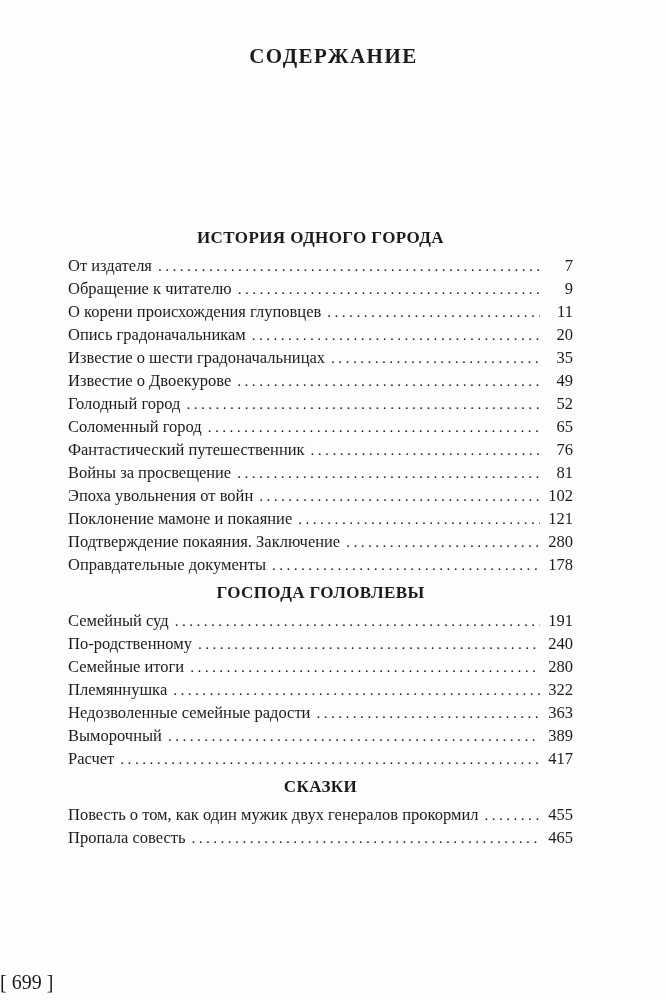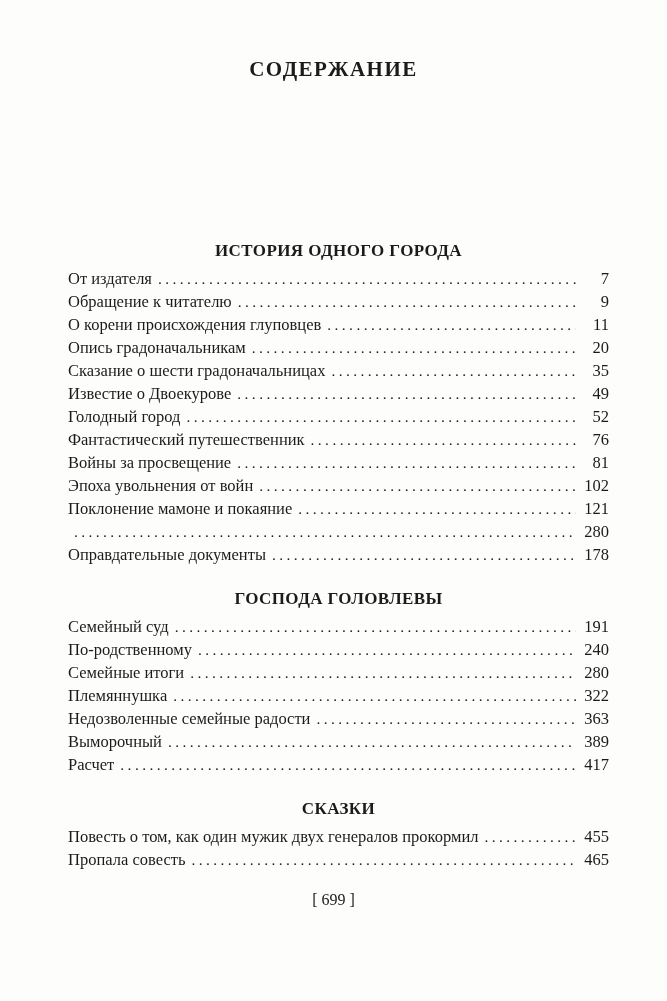--- a/index.html
+++ b/index.html
@@ -8,35 +8,35 @@
   }
   html,body{margin:0;padding:0;}
   body{
     width:667px;height:1001px;
     background:var(--paper);
     color:var(--ink);
     font-family:"Liberation Serif","DejaVu Serif",serif;
     position:relative;overflow:hidden;
   }
   .toc-title{
-    margin:13px;
+    margin:0;
     padding-top:43px;
     text-align:center;
     font-size:21px;
     line-height:26px;
     font-weight:bold;
     letter-spacing:1.5px;
   }
   .toc-body{
     margin-top:158px;
     padding-left:68px;
-    padding-right:58px;
+    padding-right:94px;
   }
   .toc-section{margin:0;}
-  .toc-section + .toc-section{margin-top:22px;}
+  .toc-section + .toc-section{margin-top:6px;}
   .toc-section.last{}
   .section-heading{
     margin:0 0 6px 0;
     text-align:center;
     font-size:17px;
     line-height:21px;
     font-weight:bold;
     letter-spacing:0.4px;
   }
   .toc-row{
@@ -60,24 +60,23 @@
     font-size:15.5px;
     color:var(--ink);
   }
   .entry-page{
     min-width:30px;
     text-align:right;
     white-space:nowrap;
   }
   .folio{
     position:absolute;
-    top:890px;
+    top:972px;
     left:0;right:0;
-    text-align:center;
-    font-size:16px;
+    font-size:20px;
     line-height:20px;
   }
 </style>
 </head>
 <body>
 
 <div class="book-page">
   <h1 class="toc-title">СОДЕРЖАНИЕ</h1>
   <div class="toc-body">
       <div class="toc-section">
@@ -96,55 +95,61 @@
           <span class="entry-title">О корени происхождения глуповцев</span>
           <span class="leader"></span>
           <span class="entry-page">11</span>
         </div>
         <div class="toc-row">
           <span class="entry-title">Опись градоначальникам</span>
           <span class="leader"></span>
           <span class="entry-page">20</span>
         </div>
         <div class="toc-row">
-          <span class="entry-title">Сказание о шести градоначальницах</span>
+          <span class="entry-title">Известие о шести градоначальницах</span>
           <span class="leader"></span>
           <span class="entry-page">35</span>
         </div>
         <div class="toc-row">
           <span class="entry-title">Известие о Двоекурове</span>
           <span class="leader"></span>
           <span class="entry-page">49</span>
         </div>
         <div class="toc-row">
           <span class="entry-title">Голодный город</span>
           <span class="leader"></span>
           <span class="entry-page">52</span>
         </div>
         <div class="toc-row">
+          <span class="entry-title">Соломенный город</span>
+          <span class="leader"></span>
+          <span class="entry-page">65</span>
+        </div>
+        <div class="toc-row">
           <span class="entry-title">Фантастический путешественник</span>
           <span class="leader"></span>
           <span class="entry-page">76</span>
         </div>
         <div class="toc-row">
           <span class="entry-title">Войны за просвещение</span>
           <span class="leader"></span>
           <span class="entry-page">81</span>
         </div>
         <div class="toc-row">
           <span class="entry-title">Эпоха увольнения от войн</span>
           <span class="leader"></span>
           <span class="entry-page">102</span>
         </div>
         <div class="toc-row">
           <span class="entry-title">Поклонение мамоне и покаяние</span>
           <span class="leader"></span>
           <span class="entry-page">121</span>
         </div>
         <div class="toc-row">
+          <span class="entry-title">Подтверждение покаяния. Заключение</span>
           <span class="leader"></span>
           <span class="entry-page">280</span>
         </div>
         <div class="toc-row">
           <span class="entry-title">Оправдательные документы</span>
           <span class="leader"></span>
           <span class="entry-page">178</span>
         </div>
       </div>
       <div class="toc-section">

